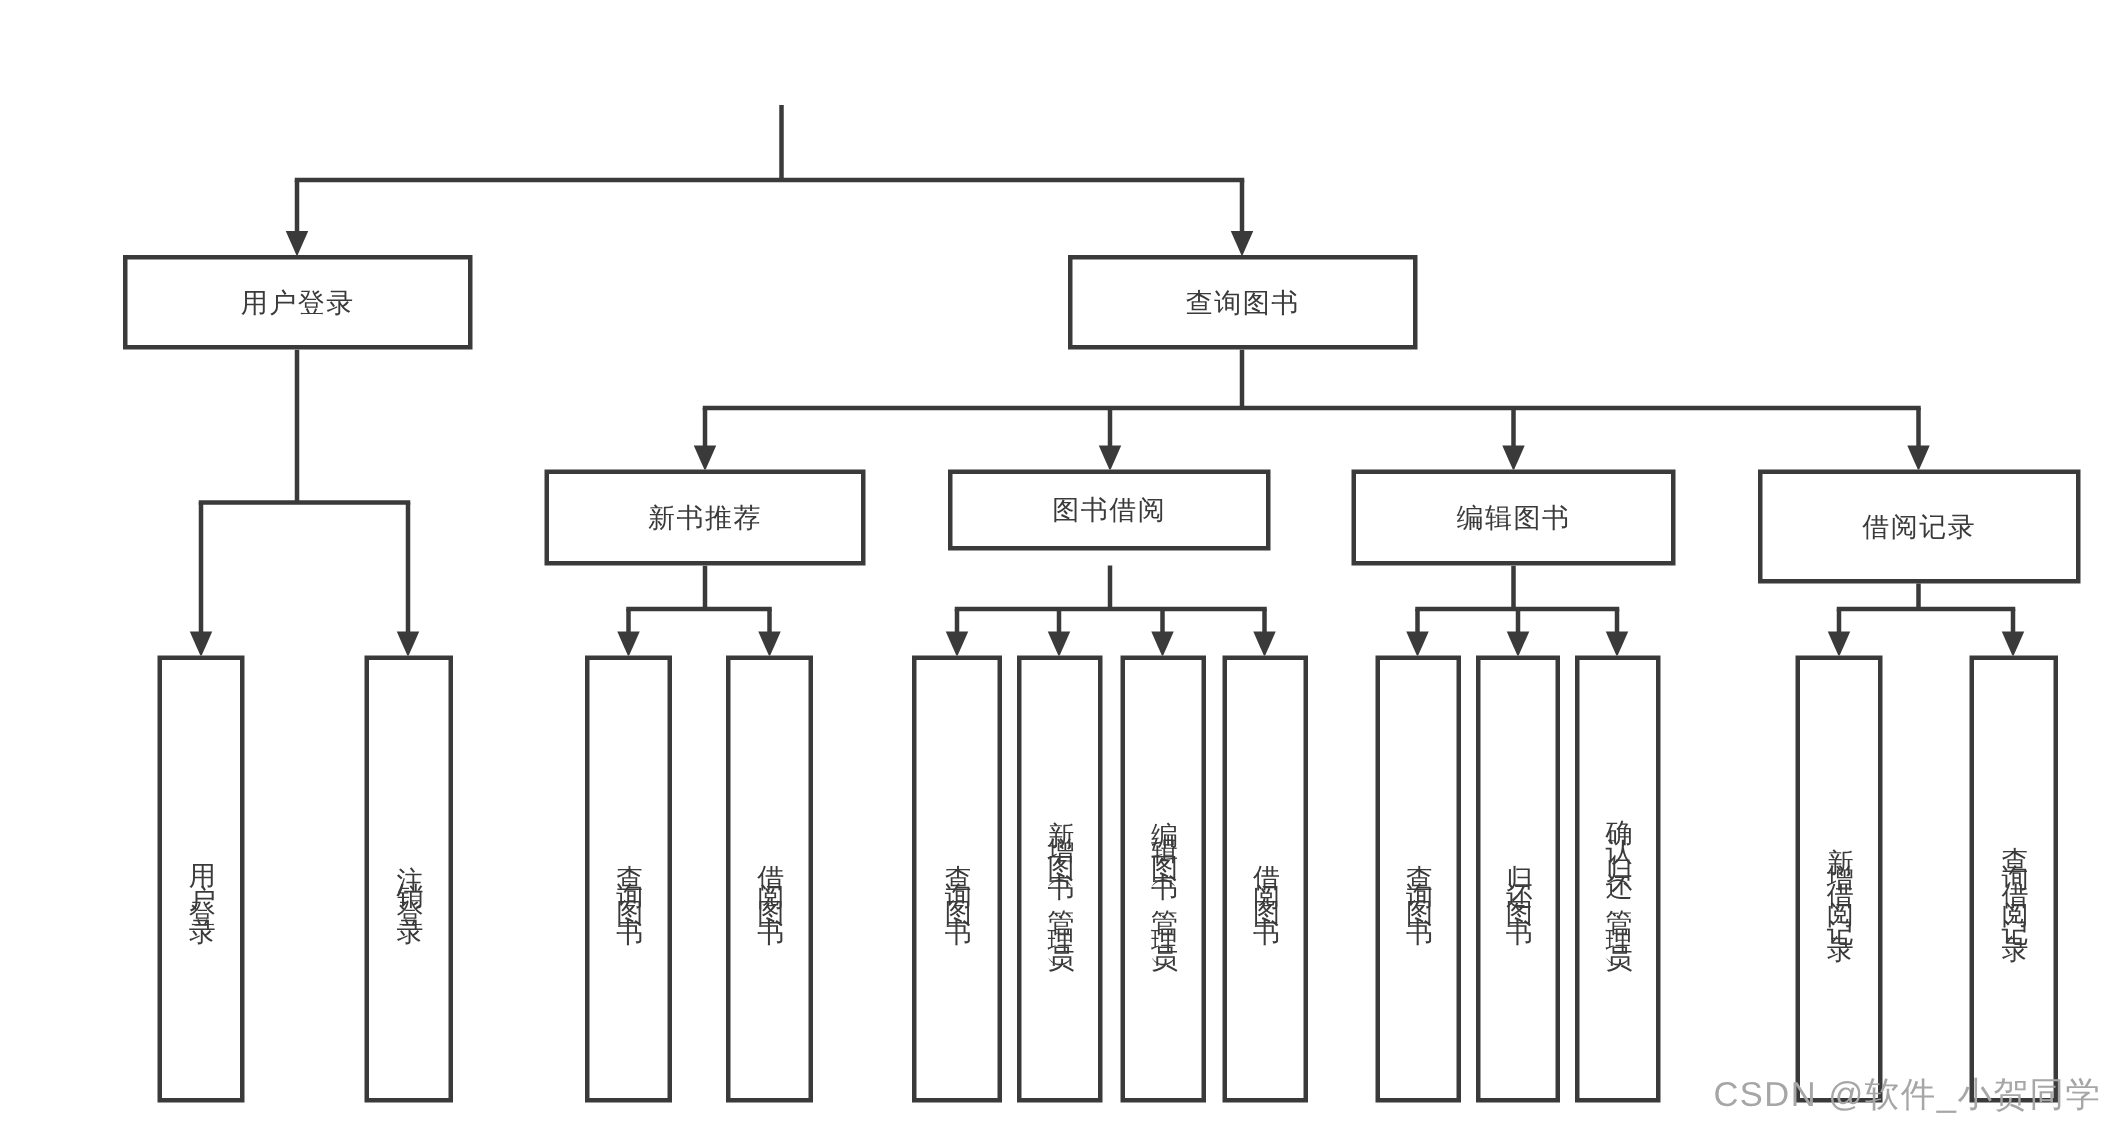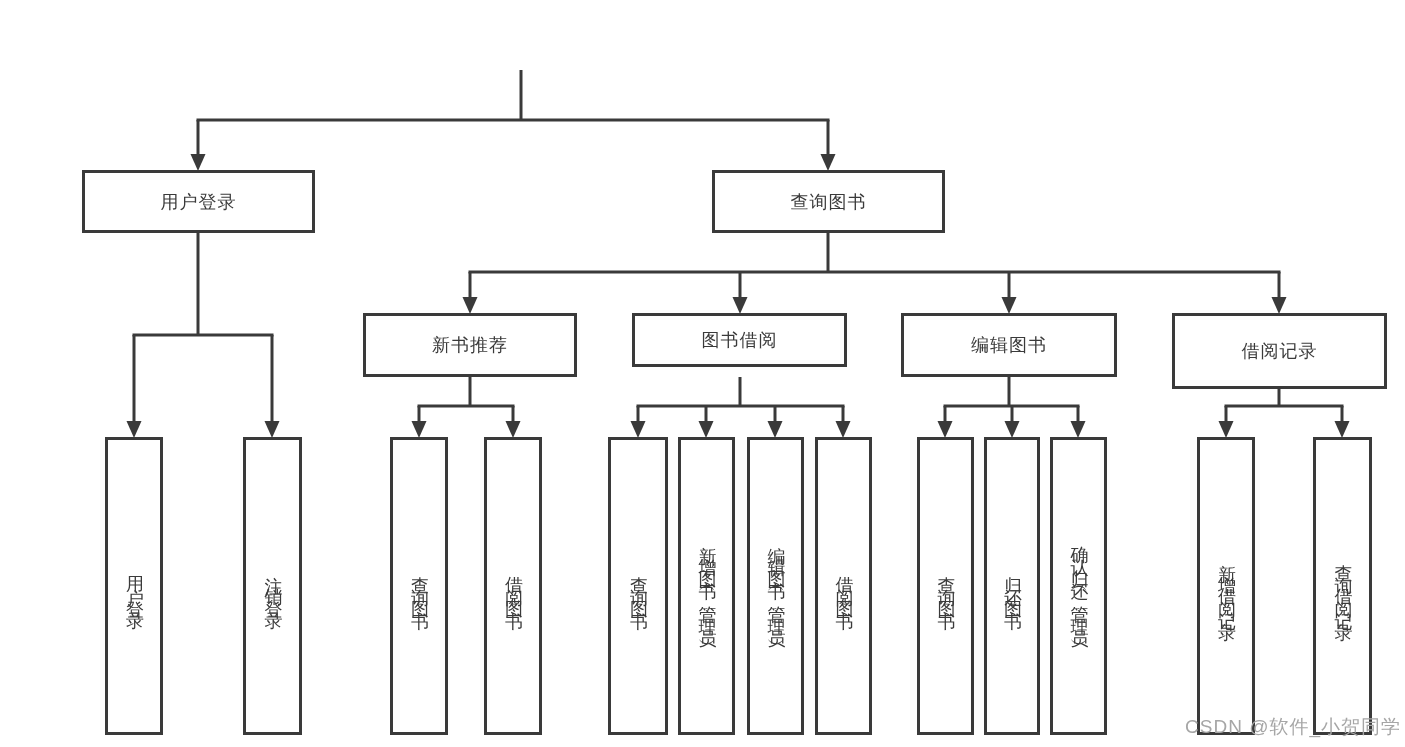--- a/index.html
+++ b/index.html
@@ -38,21 +38,21 @@
     writing-mode:vertical-rl;
     text-orientation:mixed;
     font-size:18px;
     line-height:1.1;
     letter-spacing:12px;
     color:var(--text);
   }
   .watermark{
     position:absolute;
     right:4px;top:714px;
-    font-size:19px;
+    font-size:23px;
     letter-spacing:1px;
     color:var(--wm);
     z-index:5;
     white-space:nowrap;
     text-align:center;
   }
 </style>
 </head>
 <body>
 

